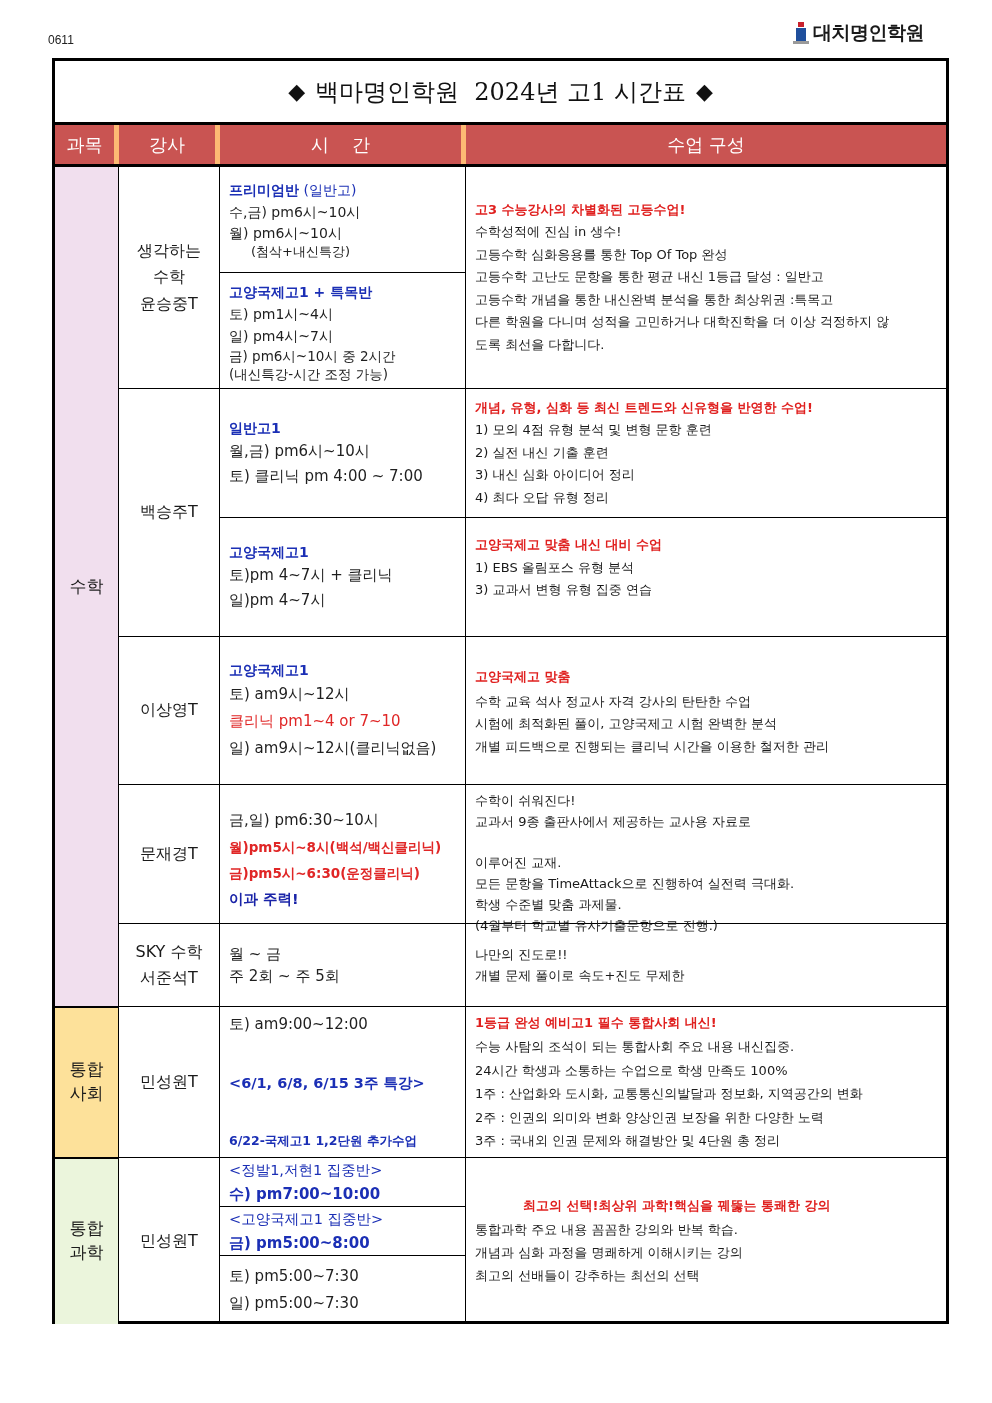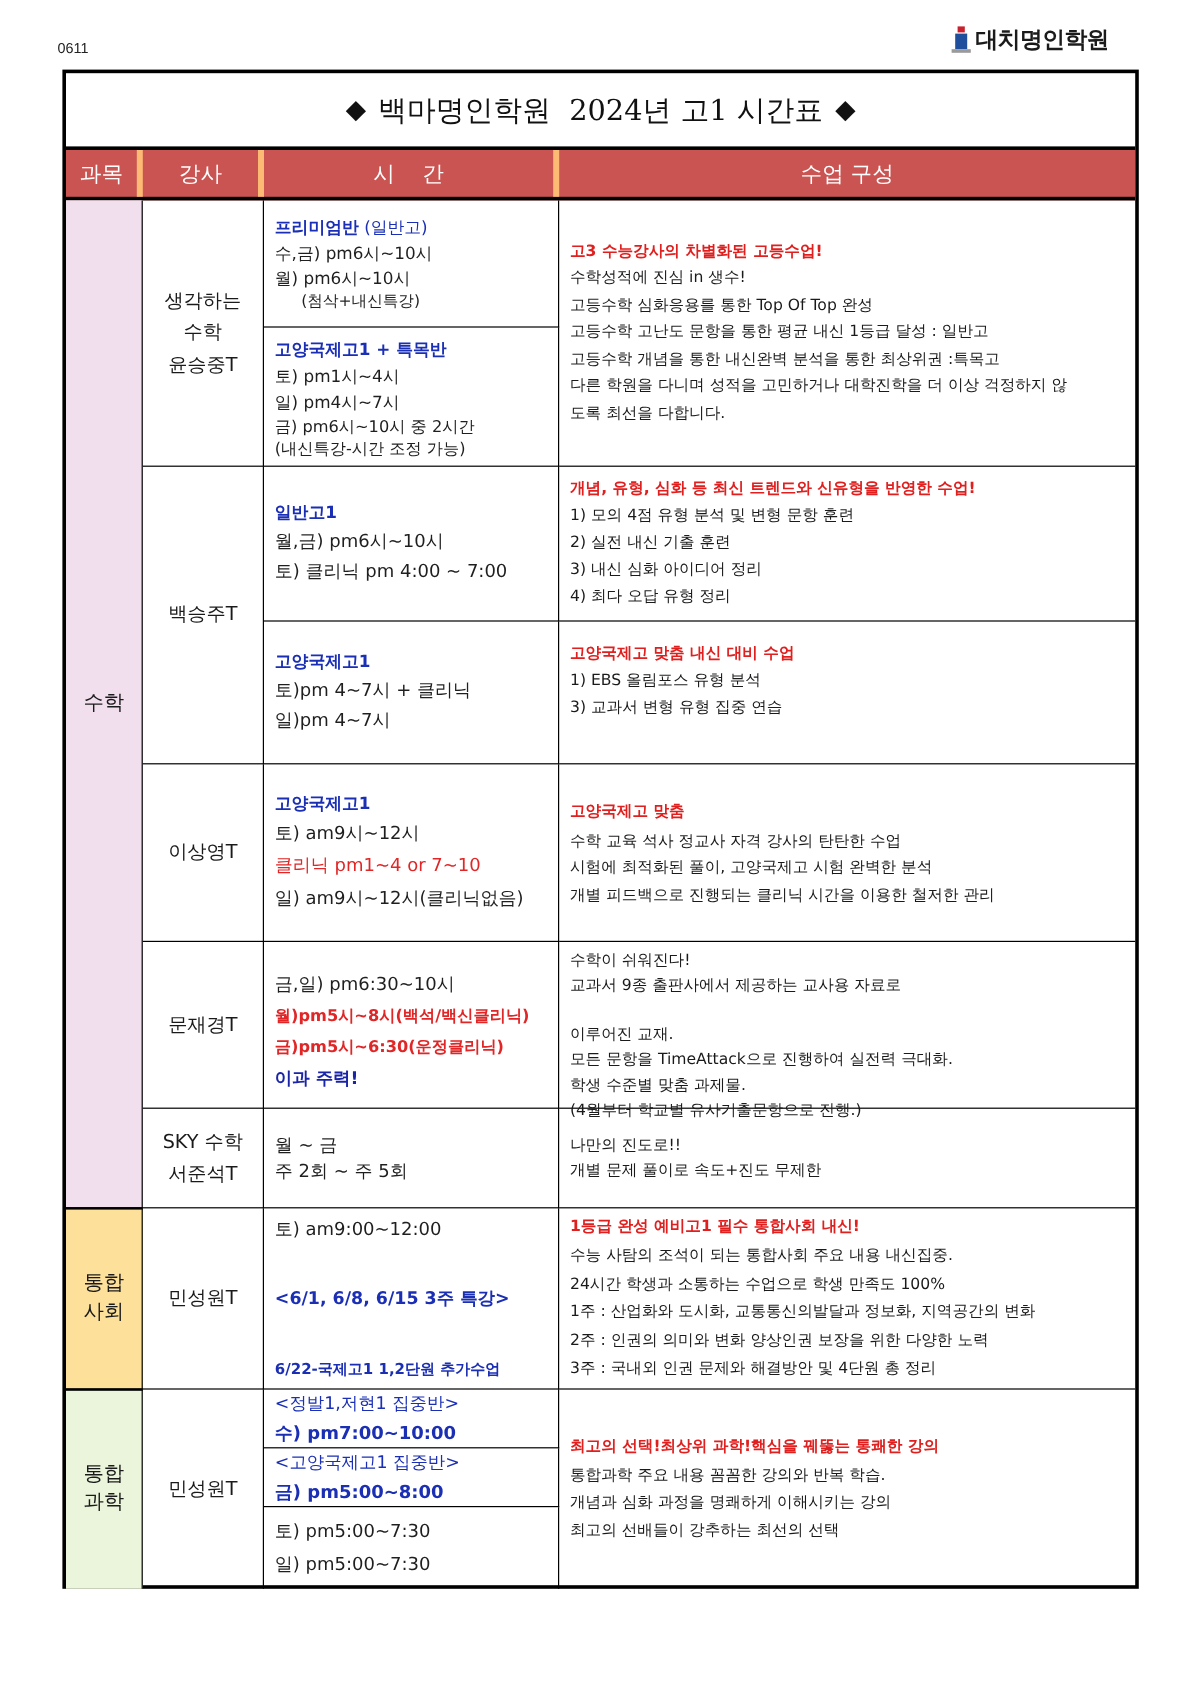--- a/index.html
+++ b/index.html
@@ -211,21 +211,21 @@
   </div>
   <div class="cell tcell" style="left:165px; top:1146px; width:246px; height:49px;">
     <div class="ln blue" style="font-size:14.5px; line-height:23px;">&lt;고양국제고1 집중반&gt;</div>
     <div class="ln b blue" style="font-size:15px; line-height:24px;">금) pm5:00~8:00</div>
   </div>
   <div class="cell tcell" style="left:165px; top:1195px; width:246px; height:68px; border-bottom:none;">
     <div class="ln s15 dark" style="line-height:27px;">토) pm5:00~7:30</div>
     <div class="ln s15 dark" style="line-height:27px;">일) pm5:00~7:30</div>
   </div>
   <div class="cell dcell d13" style="left:411px; top:1097px; width:480px; height:166px; border-right:none; border-bottom:none; justify-content:flex-start; padding-top:36px;">
-    <div class="ln b red" style="line-height:24px;">최고의 선택!최상위 과학!핵심을 꿰뚫는 통쾌한 강의</div>
+    <div class="ln b red" style="line-height:24px;margin-left:48px;">최고의 선택!최상위 과학!핵심을 꿰뚫는 통쾌한 강의</div>
     <div class="ln" style="line-height:23px;">통합과학 주요 내용 꼼꼼한 강의와 반복 학습.</div>
     <div class="ln" style="line-height:23px;">개념과 심화 과정을 명쾌하게 이해시키는 강의</div>
     <div class="ln" style="line-height:23px;">최고의 선배들이 강추하는 최선의 선택</div>
   </div>
 
   <div style="position:absolute; left:0; top:945px; width:64px; height:2px; background:#000;"></div>
   <div style="position:absolute; left:0; top:1096px; width:64px; height:2px; background:#000;"></div>
 </div>
 
 </body></html>

